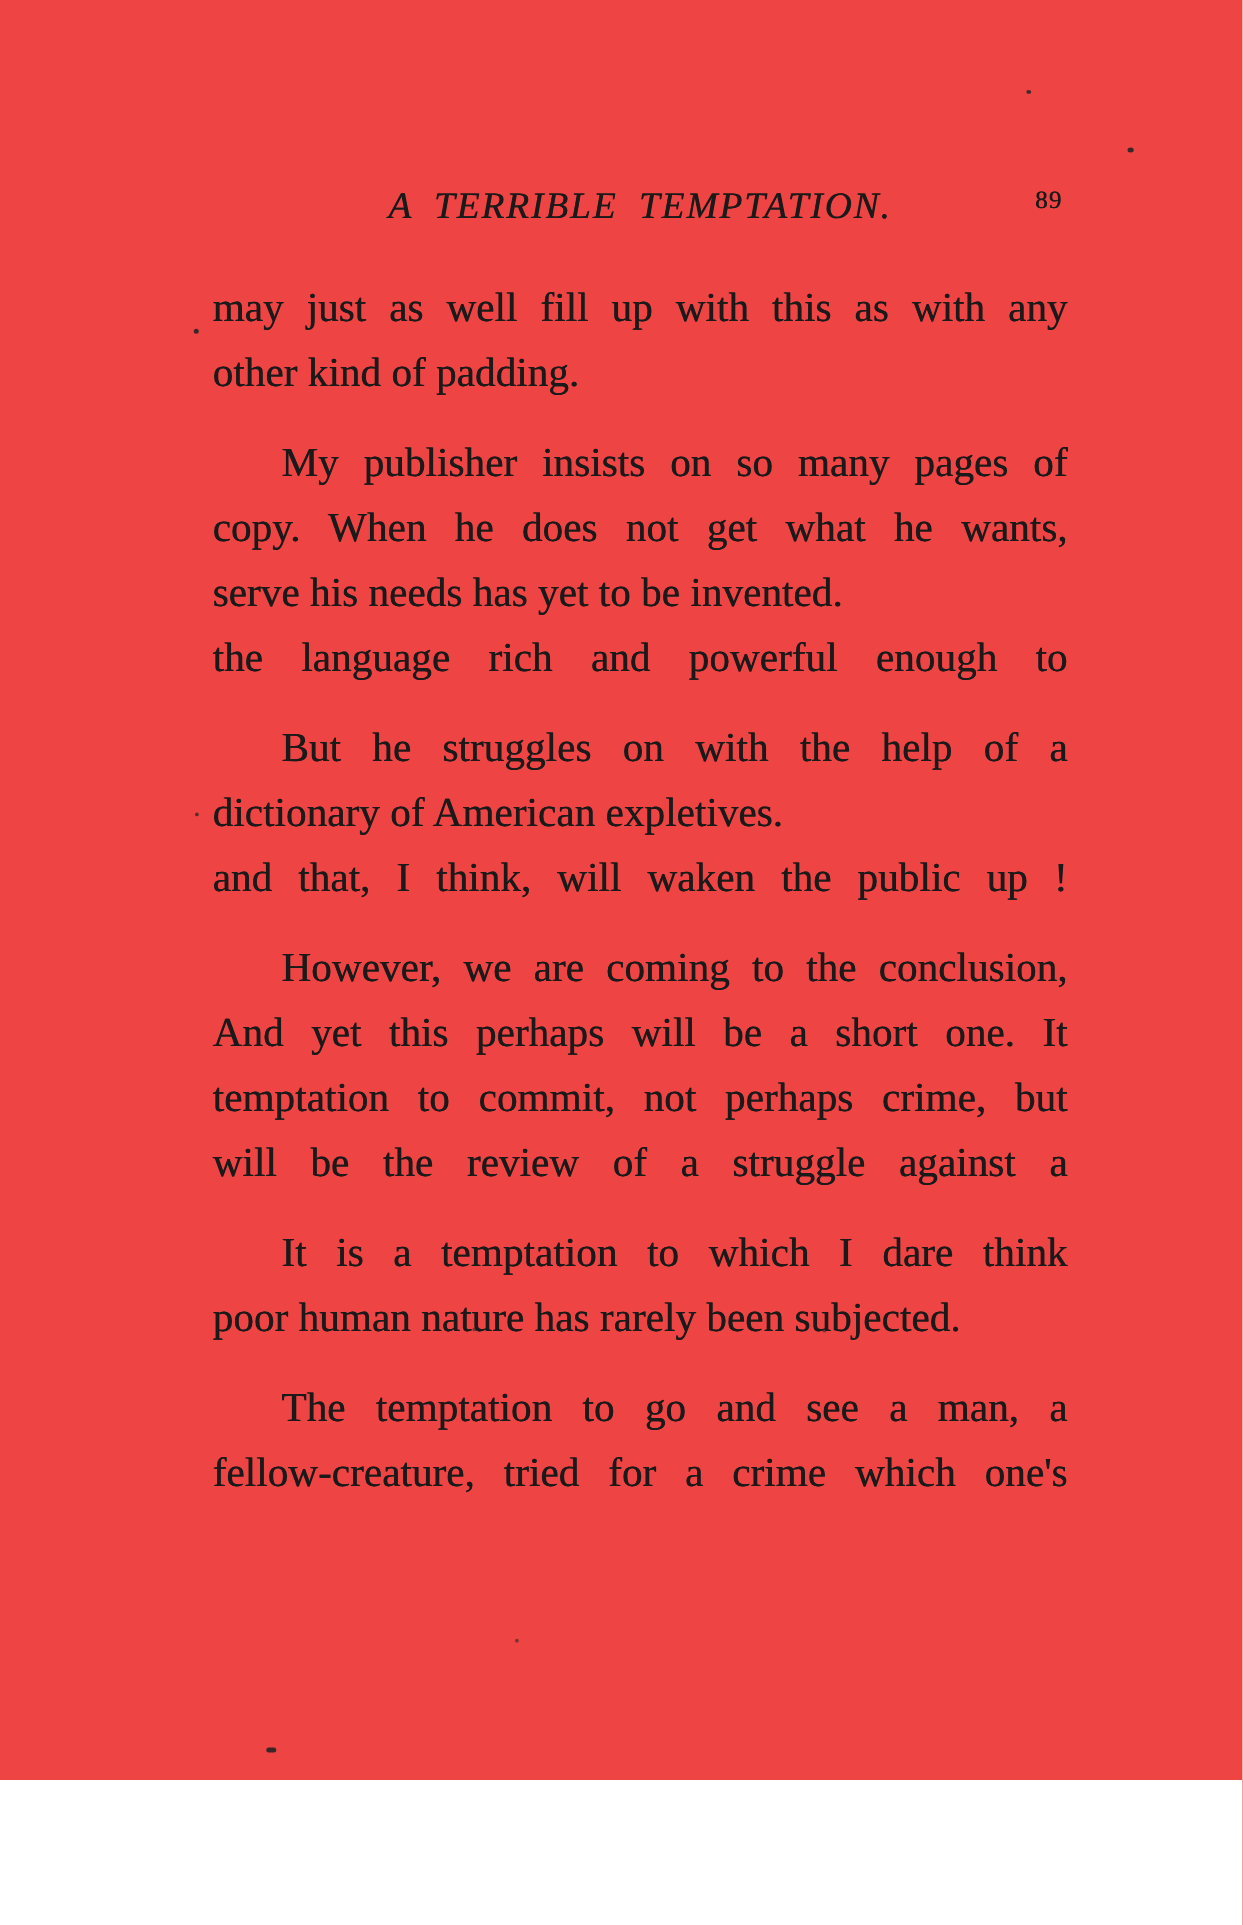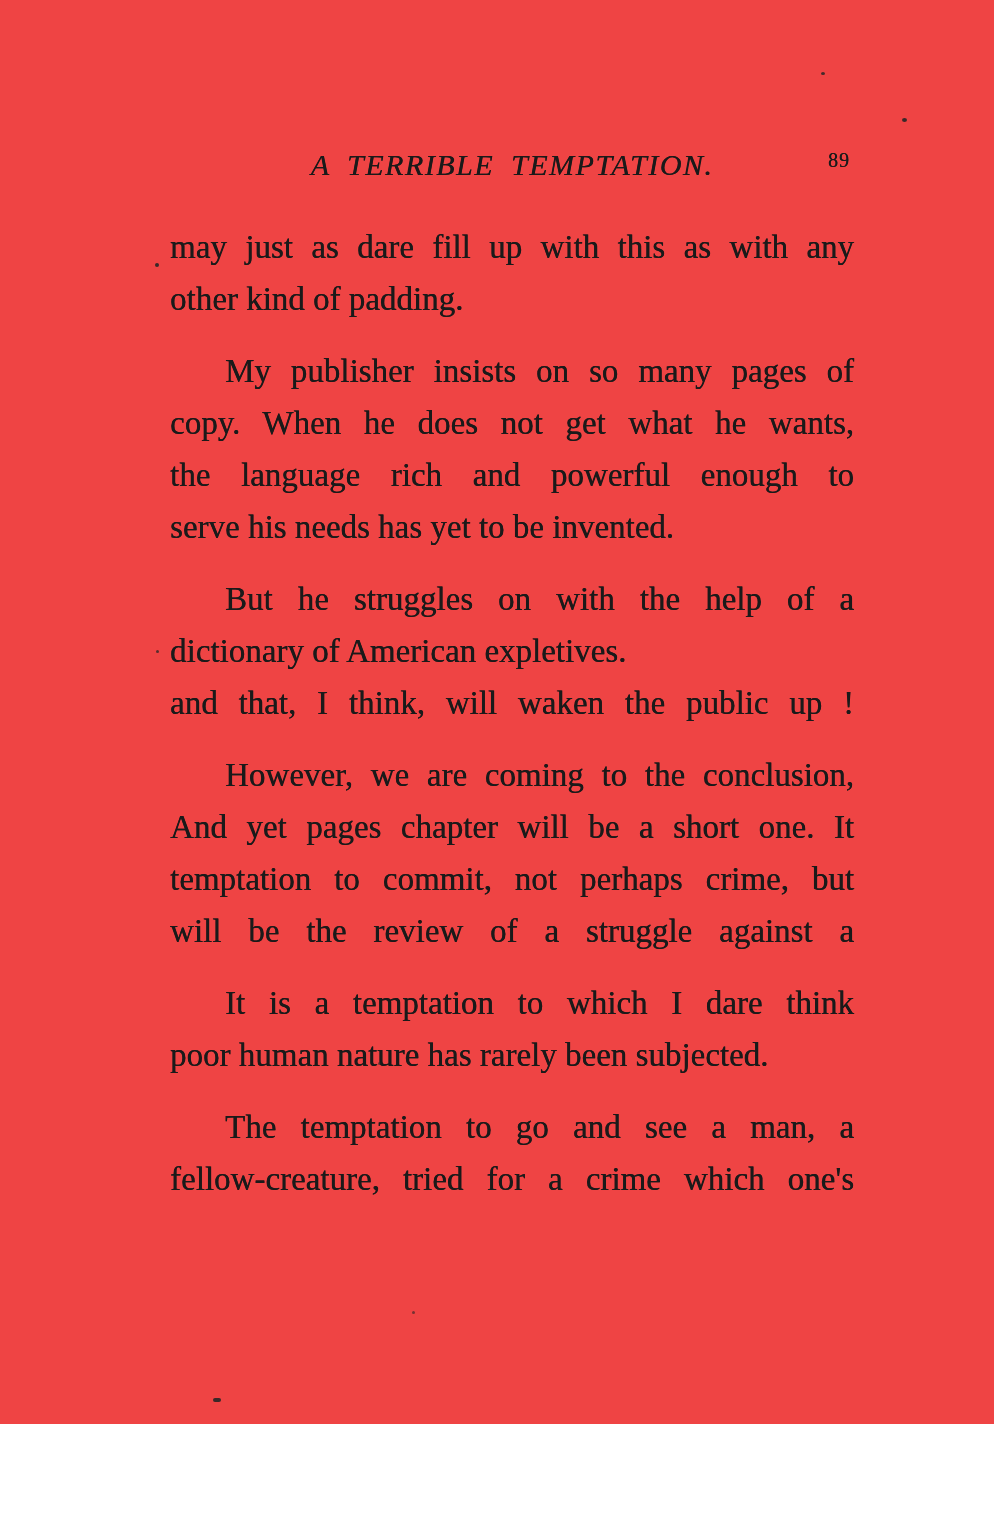--- a/index.html
+++ b/index.html
@@ -79,40 +79,40 @@
 <div class="page">
 
   <header class="running-head">
     <div class="head-title">A TERRIBLE TEMPTATION.</div>
     <div class="page-num">89</div>
   </header>
 
   <main class="text-block">
 
     <div class="para">
-      <div class="line">may just as dare fill up with this as with any</div>
+      <div class="line">may just as well fill up with this as with any</div>
       <div class="line last">other kind of padding.</div>
     </div>
 
     <div class="para">
       <div class="line indent">My publisher insists on so many pages of</div>
       <div class="line">copy.  When he does not get what he wants,</div>
+      <div class="line last">serve his needs has yet to be invented.</div>
       <div class="line">the language rich and powerful enough to</div>
-      <div class="line last">serve his needs has yet to be invented.</div>
     </div>
 
     <div class="para">
       <div class="line indent">But he struggles on with the help of a</div>
       <div class="line last">dictionary of American expletives.</div>
     </div>
 
     <div class="para">
       <div class="line">and that, I think, will waken the public up !</div>
       <div class="line indent">However, we are coming to the conclusion,</div>
-      <div class="line">And yet pages chapter will be a short one.  It</div>
+      <div class="line">And yet this perhaps will be a short one.  It</div>
       <div class="line">temptation to commit, not perhaps crime, but</div>
       <div class="line">will be the review of a struggle against a</div>
     </div>
 
 
     <div class="para">
       <div class="line indent">It is a temptation to which I dare think</div>
       <div class="line last">poor human nature has rarely been subjected.</div>
     </div>
 

